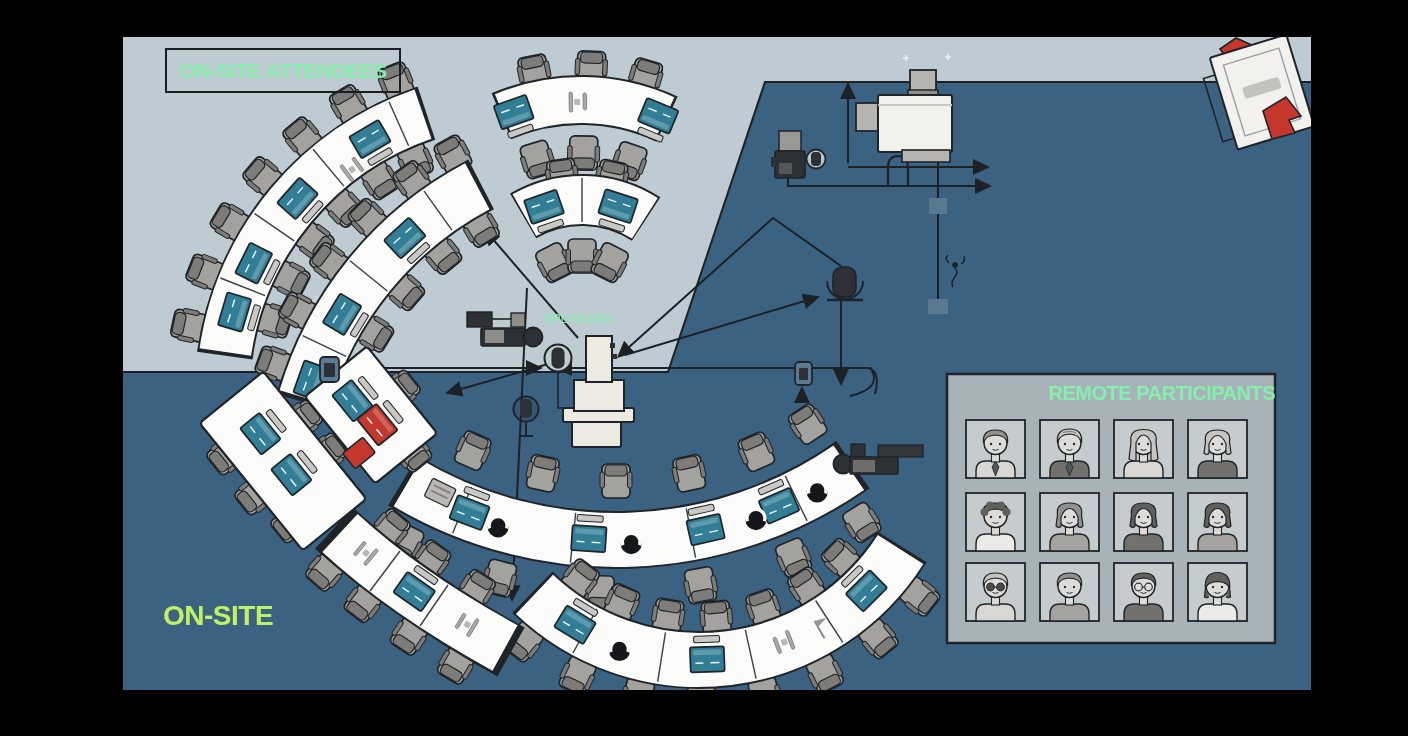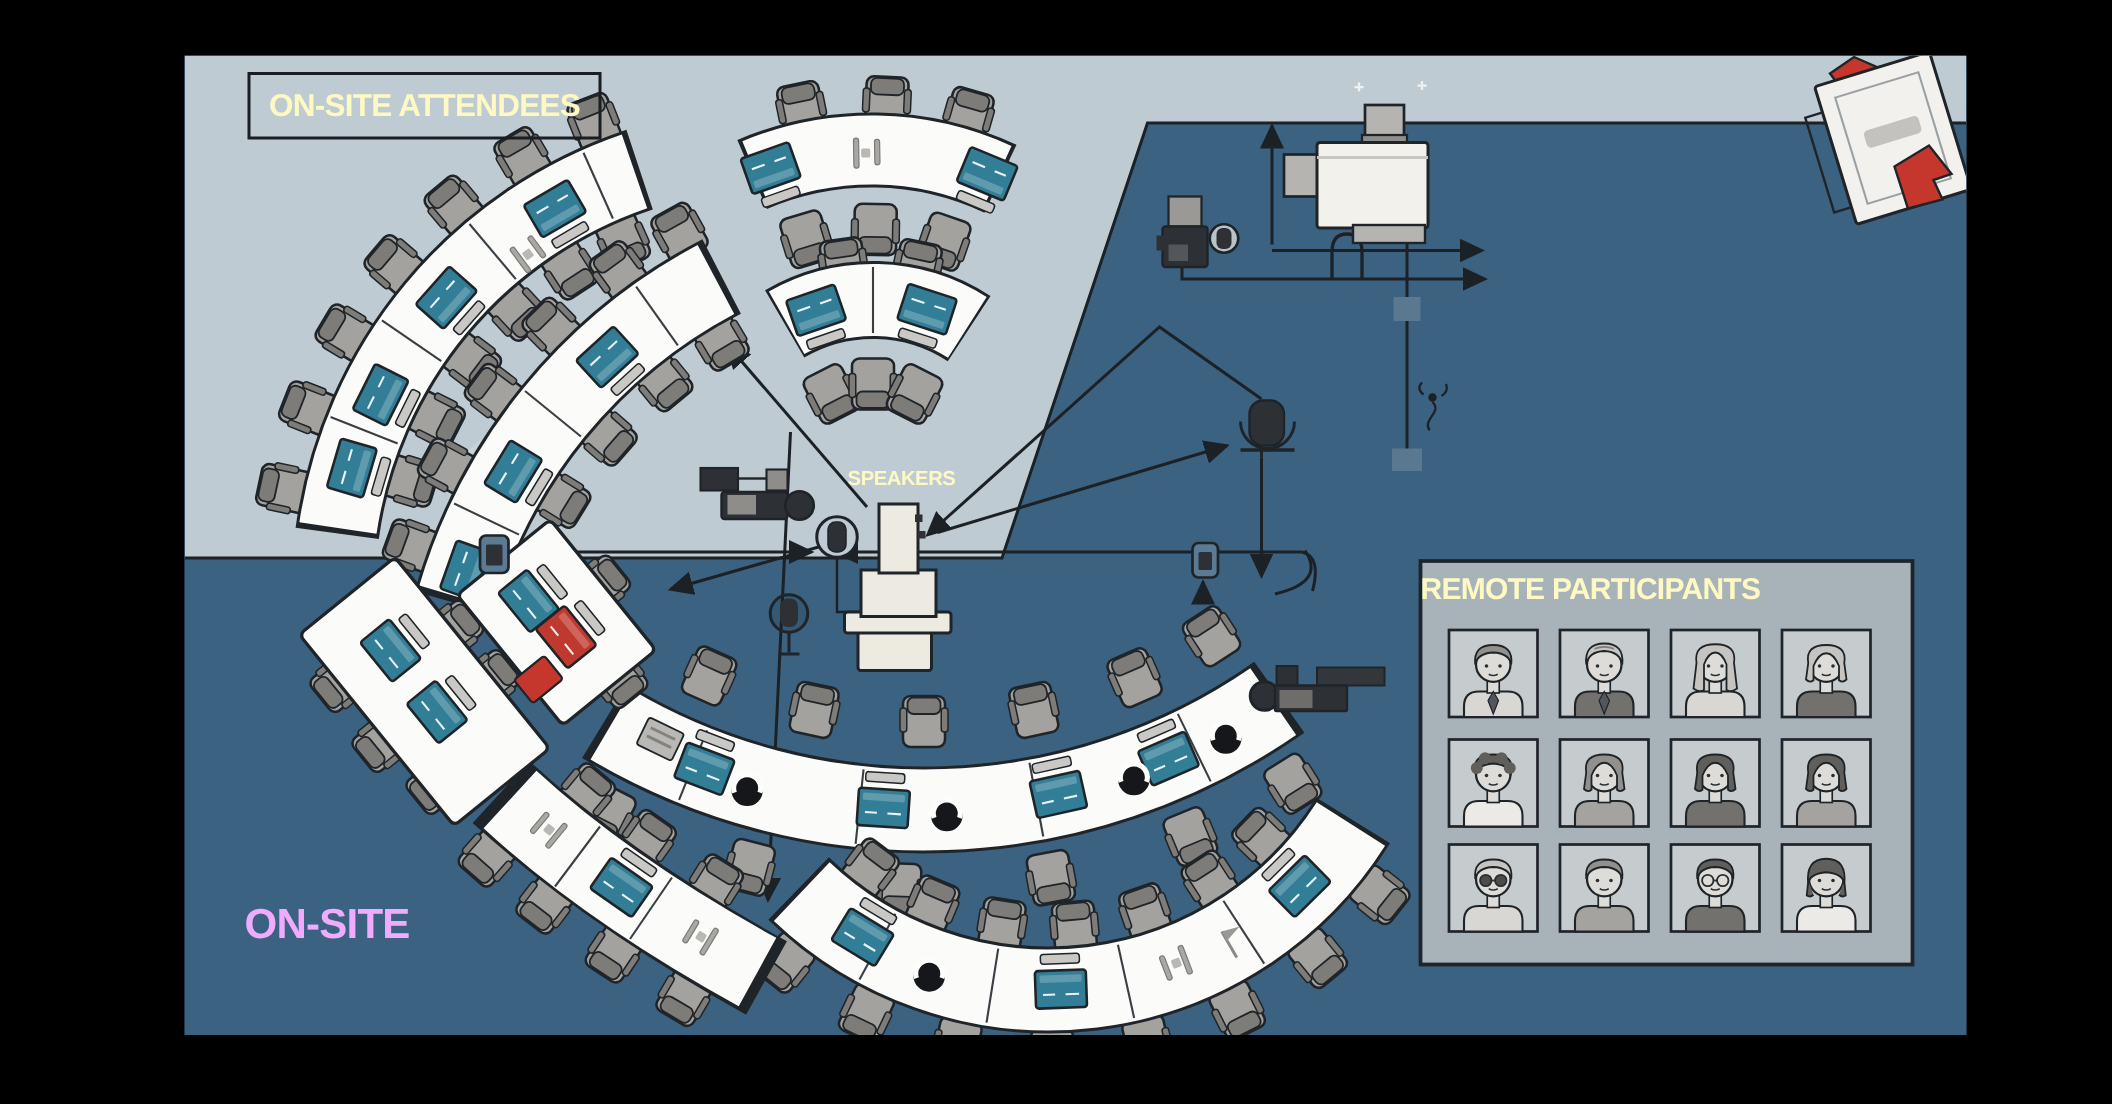--- a/index.html
+++ b/index.html
@@ -1,25 +1,25 @@
 <!DOCTYPE html>
 <html><head>
 <meta charset="utf-8">
 <style>
   html,body{margin:0;padding:0;background:#000;width:1408px;height:736px;overflow:hidden;
     font-family:"Liberation Sans","DejaVu Sans",sans-serif;}
   #stage{position:absolute;left:0;top:0;width:1408px;height:736px;background:#000;}
   #canvas{position:absolute;left:123px;top:37px;width:1188px;height:653px;background:#3c6282;overflow:hidden;}
   #art{position:absolute;left:0;top:0;width:1188px;height:653px;}
-  .lbl{position:absolute;pointer-events:none;color:#fef9c3;}
+  .lbl{position:absolute;pointer-events:none;color:#86efac;}
   #onsite-box{left:42px;top:11px;width:232px;height:41px;border:2.5px solid #1a1e23;
     text-align:center;line-height:41px;font-size:21px;font-weight:bold;letter-spacing:-0.5px;}
-  #speakers-lbl{left:420px;top:274px;width:116px;text-align:center;font-size:13.5px;font-weight:bold;letter-spacing:-0.3px;}
-  #remote-title{left:824px;top:345px;width:328px;text-align:left;font-size:20px;font-weight:bold;letter-spacing:-0.5px;}
-  #floor-label{left:40px;top:563px;font-size:28px;font-weight:bold;color:#f0abfc;line-height:31px;letter-spacing:-0.5px;}
+  #speakers-lbl{left:420px;top:274px;width:116px;font-size:13.5px;font-weight:normal;letter-spacing:-0.3px;}
+  #remote-title{left:824px;top:345px;width:328px;text-align:right;font-size:20px;font-weight:bold;letter-spacing:-0.5px;}
+  #floor-label{left:40px;top:563px;font-size:28px;font-weight:bold;color:#bef264;line-height:31px;letter-spacing:-0.5px;}
 </style>
 </head>
 <body>
 
 <div id="stage">
   <div id="canvas">
     <div id="art"><svg width="1188" height="653" viewBox="0 0 1188 653" xmlns="http://www.w3.org/2000/svg">
           <rect x="0" y="0" width="1188" height="653" fill="#3c6282"></rect>
           <polygon points="0,0 1188,0 1188,45 642,45 545,335 0,335" fill="#becbd2"></polygon>
           <path d="M0,335 L545,335 L642,45 L1188,45" fill="none" stroke="#1c2126" stroke-width="2"></path>

